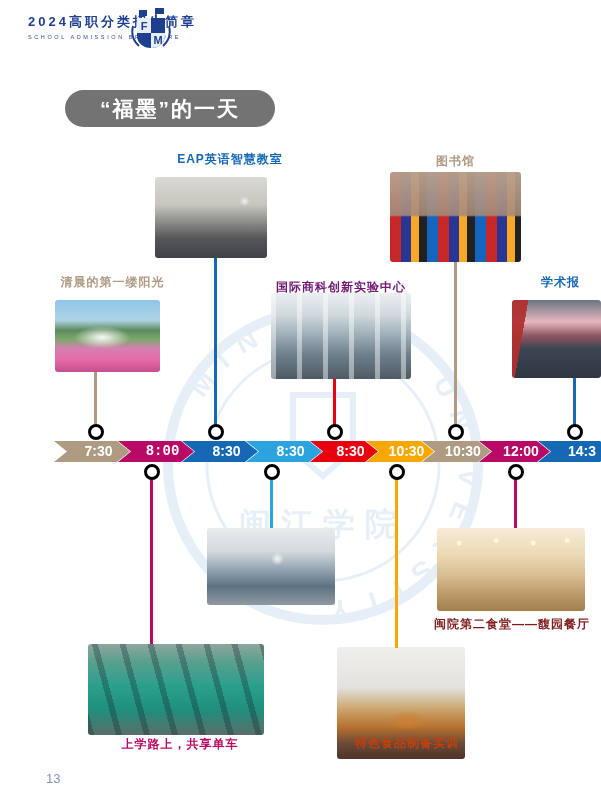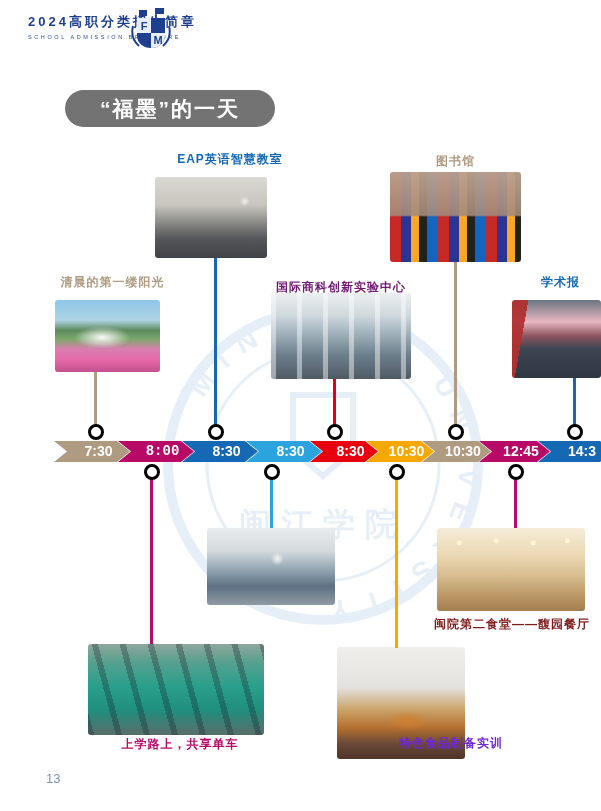--- a/index.html
+++ b/index.html
@@ -21,21 +21,21 @@
 
   
   .seg{position:absolute;top:441px;height:21px;clip-path:polygon(13px 50%,0 0,calc(100% - 13px) 0,100% 50%,calc(100% - 13px) 100%,0 100%);
        color:#fff;font-weight:bold;font-size:14px;line-height:21px;text-align:center;
        padding-left:13px;box-sizing:border-box;}
   .c-tan{background:#ae9b82;}  .t-tan{color:#ae9b82;}
   .c-mag{background:#b80966;}  .t-mag{color:#b80966;}
   .c-dbl{background:#1568b3;}  .t-dbl{color:#1568b3;}
   .c-lbl{background:#2ba3df;}  .t-lbl{color:#2ba3df;}
   .c-red{background:#e8000f;}  .t-red{color:#701a75;}
-  .c-org{background:#f6a800;}  .t-org{color:#6d28d9;padding-left:44px;}
+  .c-org{background:#f6a800;}  .t-org{color:#c2410c;}
   .t-pnk{color:#7f1d1d;}
   .b-tan{border-color:#ae9b82;background-color:#ae9b82;}
   .b-mag{border-color:#b80966;background-color:#b80966;}
   .b-dbl{border-color:#1568b3;background-color:#1568b3;}
   .b-lbl{border-color:#2ba3df;background-color:#2ba3df;}
   .b-red{border-color:#e8000f;background-color:#e8000f;}
   .b-org{border-color:#f6a800;background-color:#f6a800;}
 
   
   .stem{position:absolute;width:3px;}
@@ -168,19 +168,19 @@
   <div class="ring b-mag" style="left:508px;top:464px;"></div>
 
   <div>
     <div class="seg c-tan" style="left:54px;width:76px;">7:30</div>
     <div class="seg c-mag" style="left:118px;width:76px;font-family:Liberation Mono, monospace;">8:00</div>
     <div class="seg c-dbl" style="left:182px;width:76px;">8:30</div>
     <div class="seg c-lbl" style="left:246px;width:76px;">8:30</div>
     <div class="seg c-red" style="left:310px;width:68px;">8:30</div>
     <div class="seg c-org" style="left:366px;width:68px;">10:30</div>
     <div class="seg c-tan" style="left:422px;width:69px;">10:30</div>
-    <div class="seg c-mag" style="left:479px;width:71px;">12:45</div>
+    <div class="seg c-mag" style="left:479px;width:71px;">12:00</div>
     <div class="seg c-dbl" style="left:538px;width:75px;">14:3</div>
   </div>
 
   <div class="pageno">13</div>
 
 </div>
 
 </body></html>

